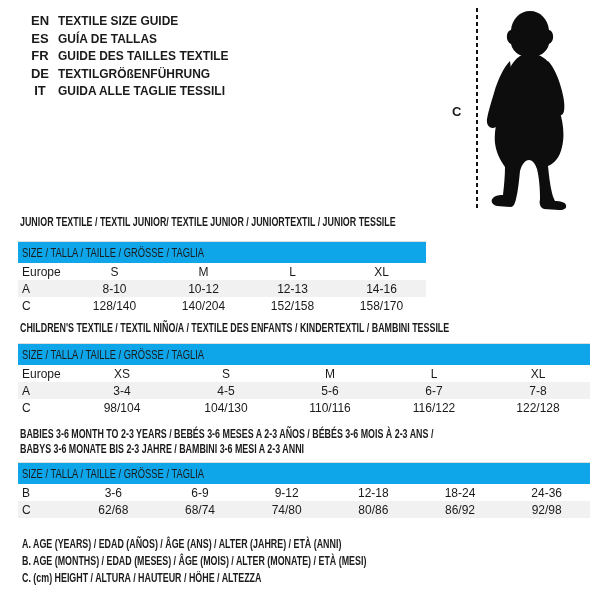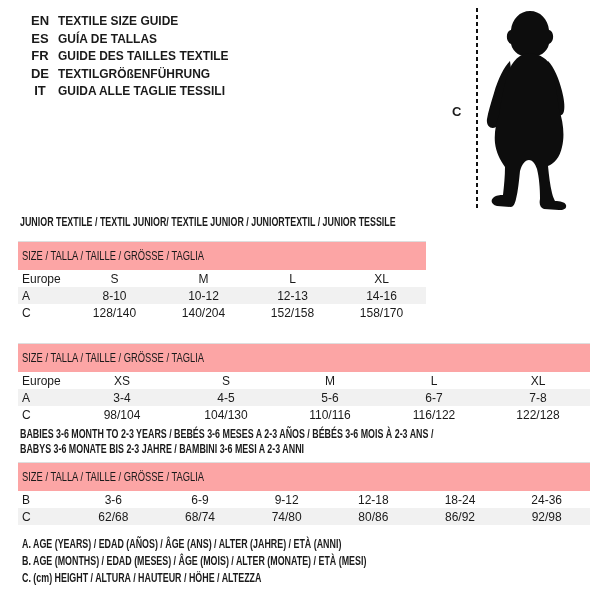--- a/index.html
+++ b/index.html
@@ -18,21 +18,21 @@
   
   .dash-line{position:absolute;left:476px;top:8px;width:2px;height:202px;
              background:repeating-linear-gradient(to bottom,#111 0 4px,transparent 4px 7px);}
   .c-label{position:absolute;left:452px;top:104px;font-size:13px;font-weight:bold;}
   .baby{position:absolute;left:480px;top:8px;}
   .baby path{fill:#0d0d0d;}
 
   
   .tbl-title{position:absolute;font-size:12px;font-weight:bold;white-space:nowrap;}
   .tbl{position:absolute;font-size:12px;}
-  .tbl-head{height:29px;background:#fca5a5;display:flex;align-items:center;
+  .tbl-head{height:22px;background:#0ea5e9;display:flex;align-items:center;
             padding-left:4px;box-sizing:border-box;border-top:1px solid #dedede;}
   .tr{height:17px;display:flex;align-items:center;}
   .tr.shaded{background:#f1f1f1;}
   .tl{width:52px;padding-left:4px;box-sizing:border-box;}
   .td{flex:1;text-align:center;}
 
   
   .notes{position:absolute;left:22px;top:535px;font-size:12px;font-weight:bold;}
   .note-line{height:17.2px;display:flex;align-items:center;}
 </style>
@@ -96,20 +96,23 @@
     </div>
     <div class="tr">
       <span class="tl">C</span>
       <span class="td">128/140</span>
       <span class="td">140/204</span>
       <span class="td">152/158</span>
       <span class="td">158/170</span>
     </div>
   </div>
 
+  <div class="tbl-title" style="left:20px;top:321px;">
+    <span class="sx74">CHILDREN'S TEXTILE / TEXTIL NIÑO/A / TEXTILE DES ENFANTS / KINDERTEXTIL / BAMBINI TESSILE</span>
+  </div>
   <div class="tbl" style="left:18px;top:343px;width:572px;">
     <div class="tbl-head">
       <span class="sx78">SIZE / TALLA / TAILLE / GRÖSSE / TAGLIA</span>
     </div>
     <div class="tr">
       <span class="tl">Europe</span>
       <span class="td">XS</span>
       <span class="td">S</span>
       <span class="td">M</span>
       <span class="td">L</span>

